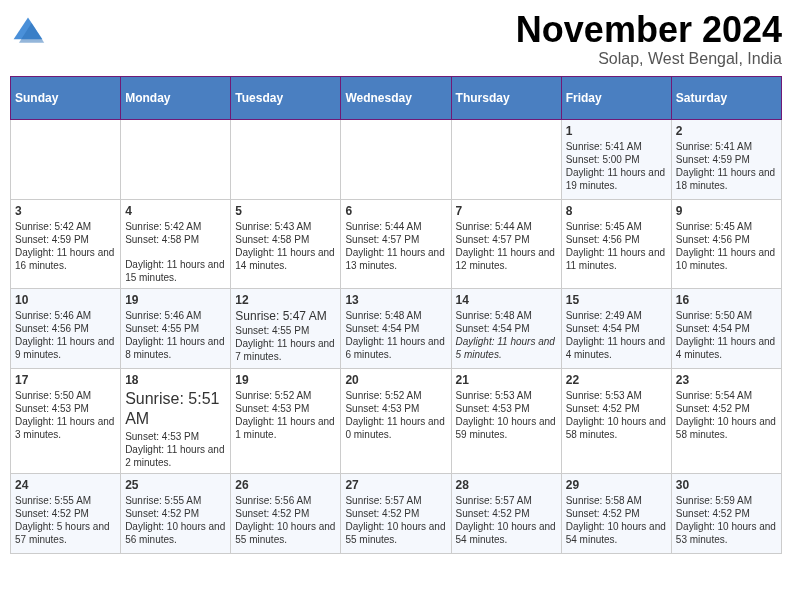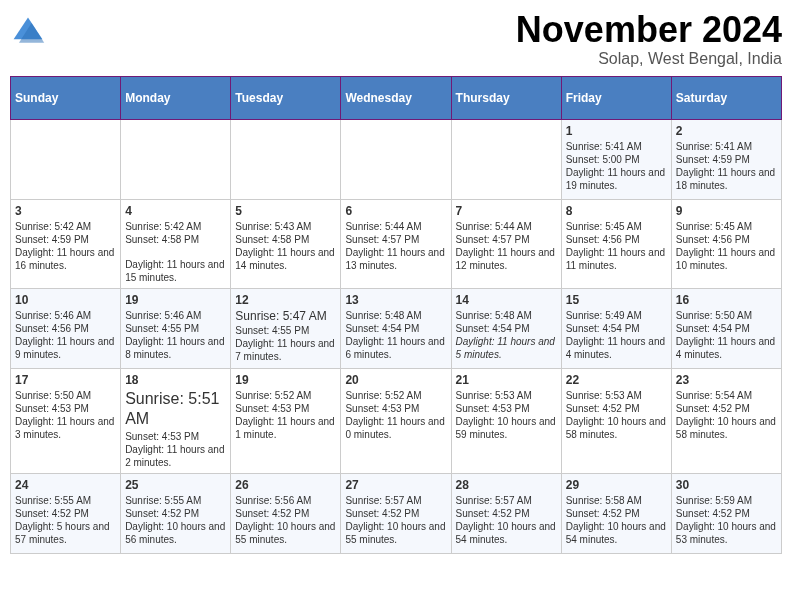--- a/index.html
+++ b/index.html
@@ -211,21 +211,21 @@
           <div style="font-size: 10px; line-height: 1.3;">Daylight: 11 hours and 6 minutes.</div>
         </td>
         <td>
           <span class="day-num">14</span>
           <div style="font-size: 10px; line-height: 1.3;">Sunrise: 5:48 AM</div>
           <div style="font-size: 10px; line-height: 1.3;">Sunset: 4:54 PM</div>
           <div style="font-size: 10px; line-height: 1.3; font-style: italic;">Daylight: 11 hours and 5 minutes.</div>
         </td>
         <td>
           <span class="day-num">15</span>
-          <div style="font-size: 10px; line-height: 1.3;">Sunrise: 5:49 AM</div>
+          <div style="font-size: 10px; line-height: 1.3;">Sunrise: 2:49 AM</div>
           <div style="font-size: 10px; line-height: 1.3;">Sunset: 4:54 PM</div>
           <div style="font-size: 10px; line-height: 1.3;">Daylight: 11 hours and 4 minutes.</div>
         </td>
         <td>
           <span class="day-num">16</span>
           <div style="font-size: 10px; line-height: 1.3;">Sunrise: 5:50 AM</div>
           <div style="font-size: 10px; line-height: 1.3;">Sunset: 4:54 PM</div>
           <div style="font-size: 10px; line-height: 1.3;">Daylight: 11 hours and 4 minutes.</div>
         </td>
       </tr>

